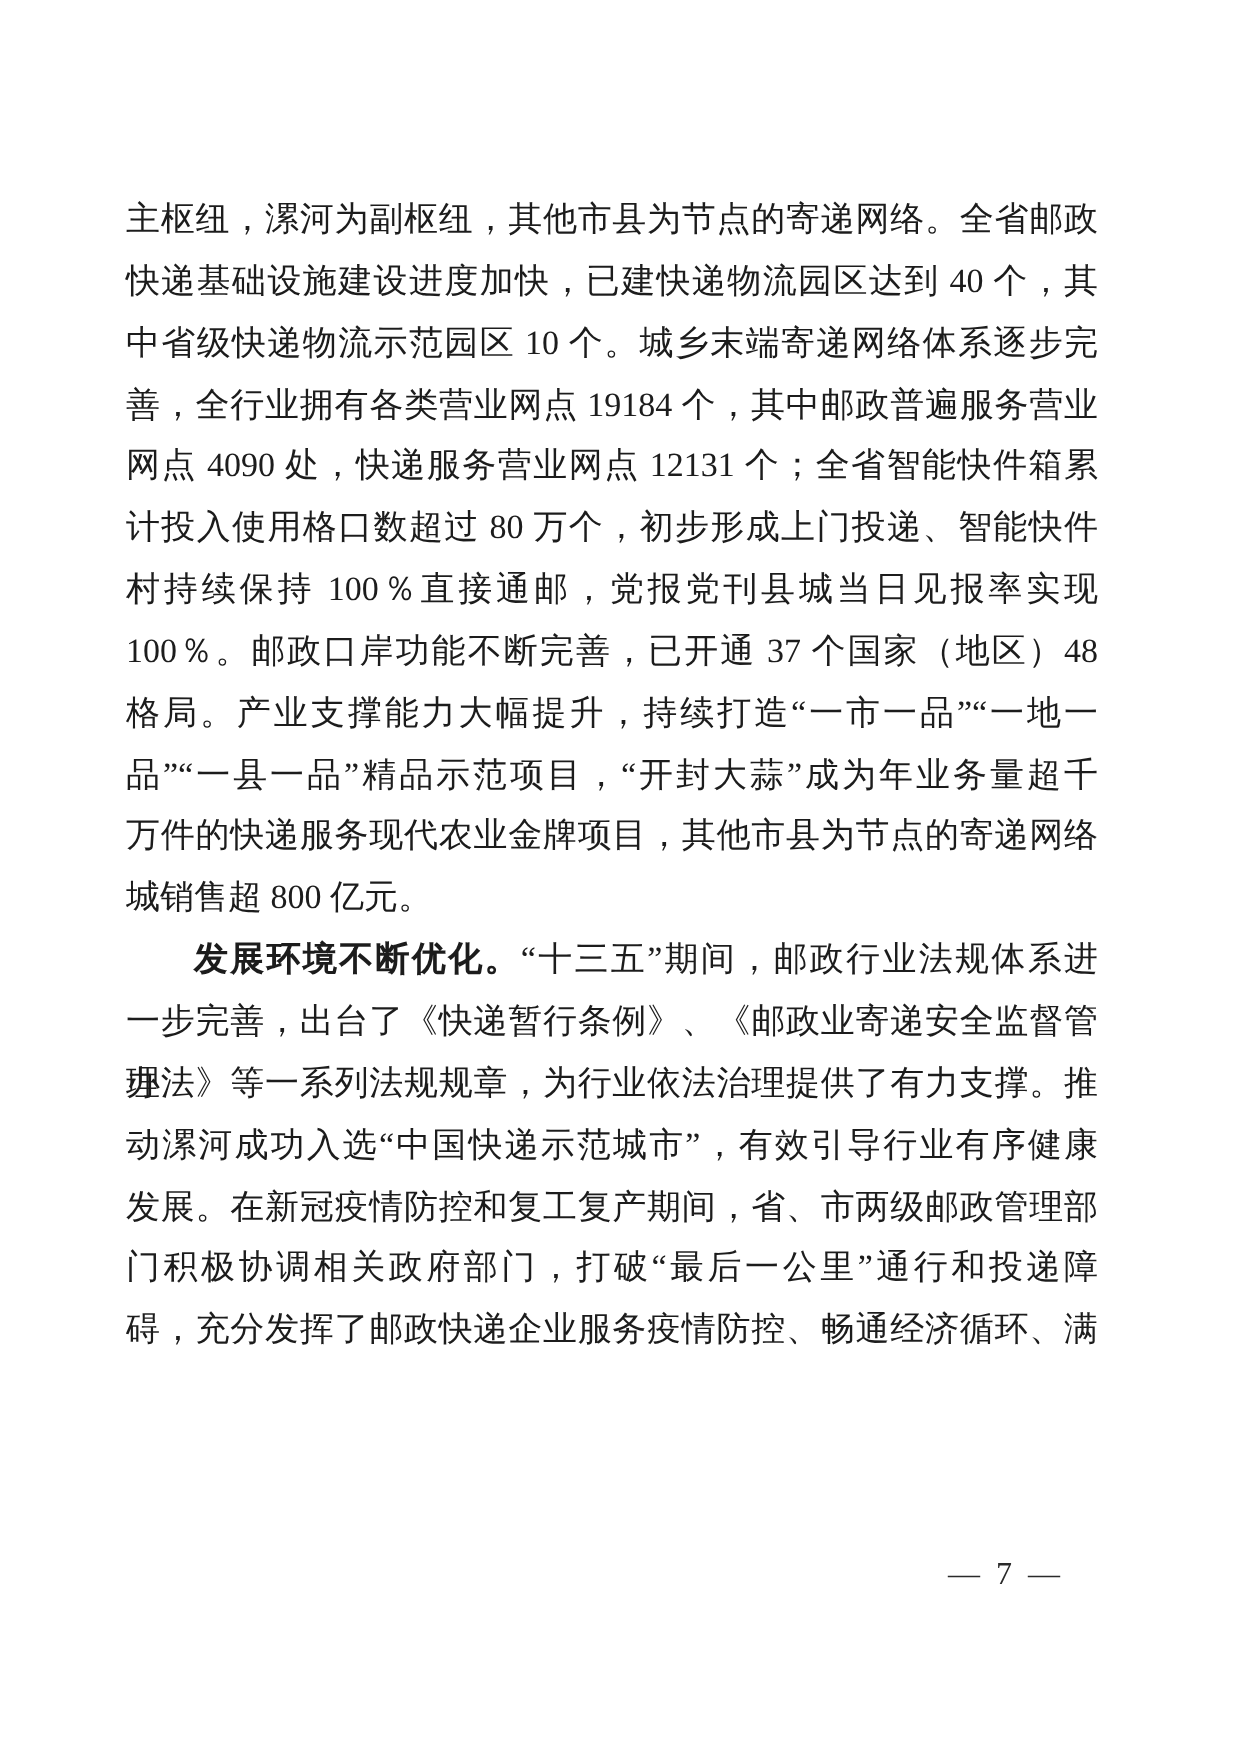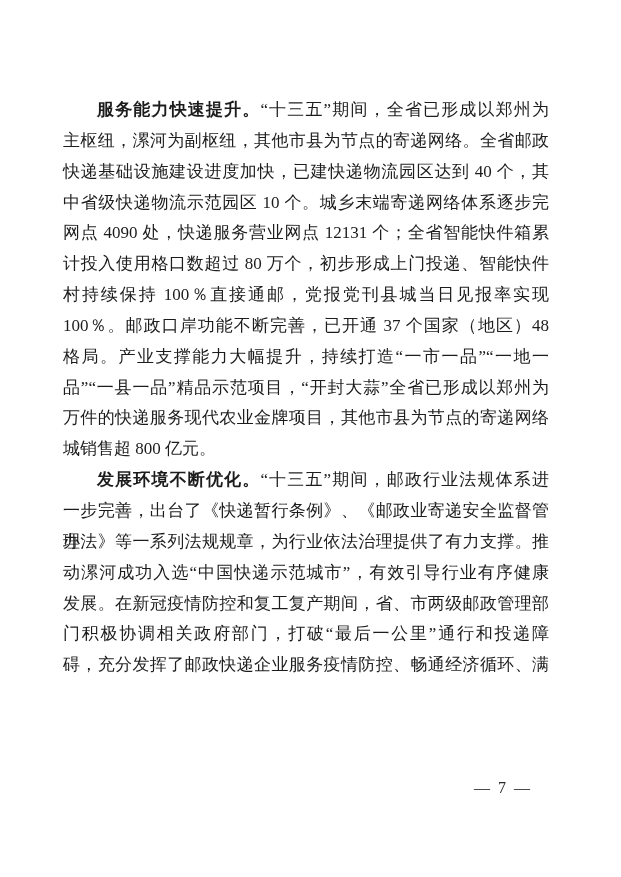--- a/index.html
+++ b/index.html
@@ -46,30 +46,30 @@
     color: #2a2a2a;
     text-align: right;
   }
 </style>
 </head>
 <body>
 
 <div class="page">
   <div class="text-block">
     <div class="paragraph">
-        <div class="line indent"><span class="bold">服务能力快速提升。</span><span>“十三五”期间，全省已形成以郑州为</span></div>
         <div class="line"><span>主枢纽，漯河为副枢纽，其他市县为节点的寄递网络。全省邮政</span></div>
         <div class="line"><span>快递基础设施建设进度加快，已建快递物流园区达到 40 个，其</span></div>
         <div class="line"><span>中省级快递物流示范园区 10 个。城乡末端寄递网络体系逐步完</span></div>
+        <div class="line"><span>善，全行业拥有各类营业网点 19184 个，其中邮政普遍服务营业</span></div>
         <div class="line"><span>网点 4090 处，快递服务营业网点 12131 个；全省智能快件箱累</span></div>
         <div class="line"><span>计投入使用格口数超过 80 万个，初步形成上门投递、智能快件</span></div>
         <div class="line"><span>村持续保持 100％直接通邮，党报党刊县城当日见报率实现</span></div>
         <div class="line"><span>100％。邮政口岸功能不断完善，已开通 37 个国家（地区）48</span></div>
         <div class="line"><span>格局。产业支撑能力大幅提升，持续打造“一市一品”“一地一</span></div>
-        <div class="line"><span>品”“一县一品”精品示范项目，“开封大蒜”全省已形成以郑州为</span></div>
+        <div class="line"><span>品”“一县一品”精品示范项目，“开封大蒜”成为年业务量超千</span></div>
         <div class="line"><span>万件的快递服务现代农业金牌项目，其他市县为节点的寄递网络</span></div>
         <div class="line no-justify"><span>城销售超 800 亿元。</span></div>
       </div>
     <div class="paragraph">
         <div class="line indent"><span class="bold">发展环境不断优化。</span><span>“十三五”期间，邮政行业法规体系进</span></div>
         <div class="line"><span>一步完善，出台了《快递暂行条例》、《邮政业寄递安全监督管理</span></div>
         <div class="line"><span>办法》等一系列法规规章，为行业依法治理提供了有力支撑。推</span></div>
         <div class="line"><span>动漯河成功入选“中国快递示范城市”，有效引导行业有序健康</span></div>
         <div class="line"><span>发展。在新冠疫情防控和复工复产期间，省、市两级邮政管理部</span></div>
         <div class="line"><span>门积极协调相关政府部门，打破“最后一公里”通行和投递障</span></div>

